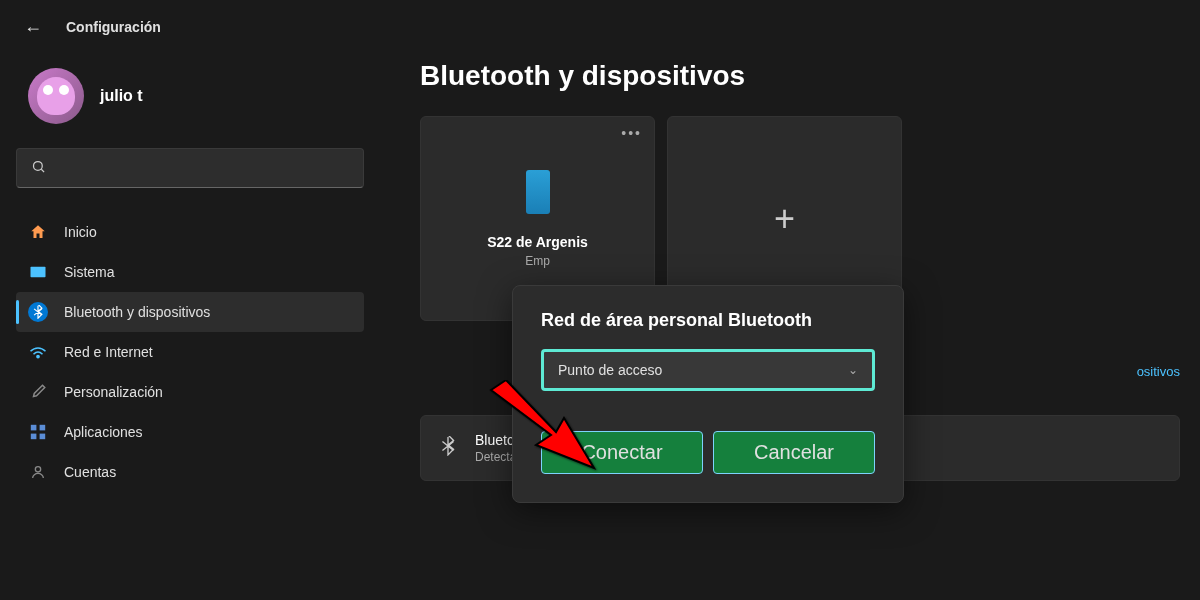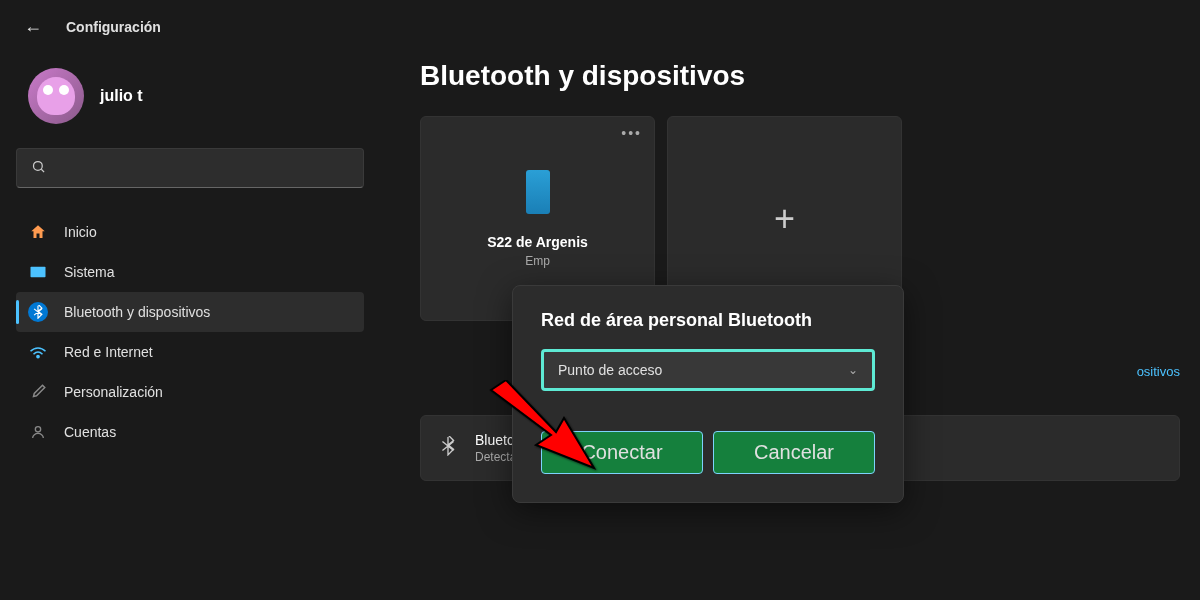--- a/index.html
+++ b/index.html
@@ -369,20 +369,31 @@
       </span>
       <span>Red e Internet</span>
     </li>
     <li class="nav-item">
       <span class="nav-icon icon-brush">
         <svg width="18" height="18" viewBox="0 0 24 24" fill="none" stroke="currentColor" stroke-width="2">
             <path d="M18 3l3 3-11 11-4 1 1-4z"></path>
           </svg>
       </span>
       <span>Personalización</span>
+    </li>
+    <li class="nav-item">
+      <span class="nav-icon icon-apps">
+        <svg width="16" height="16" viewBox="0 0 20 20" fill="currentColor">
+            <rect x="1" y="1" width="7" height="7"></rect>
+            <rect x="12" y="1" width="7" height="7"></rect>
+            <rect x="1" y="12" width="7" height="7"></rect>
+            <rect x="12" y="12" width="7" height="7"></rect>
+          </svg>
+      </span>
+      <span>Aplicaciones</span>
     </li>
     <li class="nav-item">
       <span class="nav-icon icon-accounts">
         <svg width="16" height="16" viewBox="0 0 24 24" fill="none" stroke="currentColor" stroke-width="2">
             <circle cx="12" cy="8" r="4"></circle>
             <path d="M4 21c0-4 4-7 8-7s8 3 8 7"></path>
           </svg>
       </span>
       <span>Cuentas</span>
     </li>

